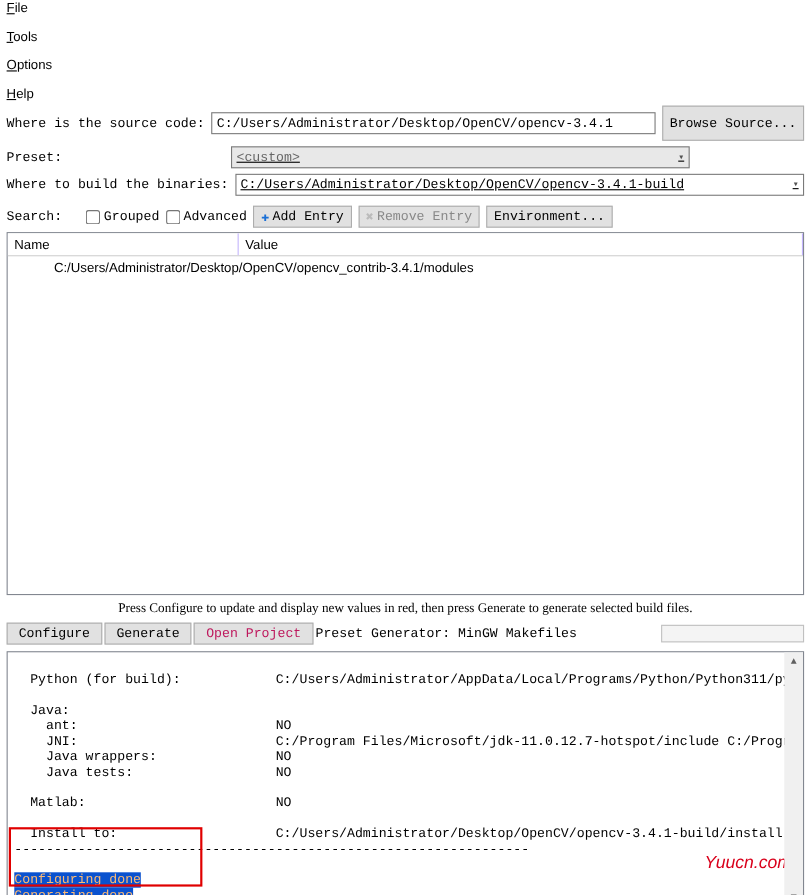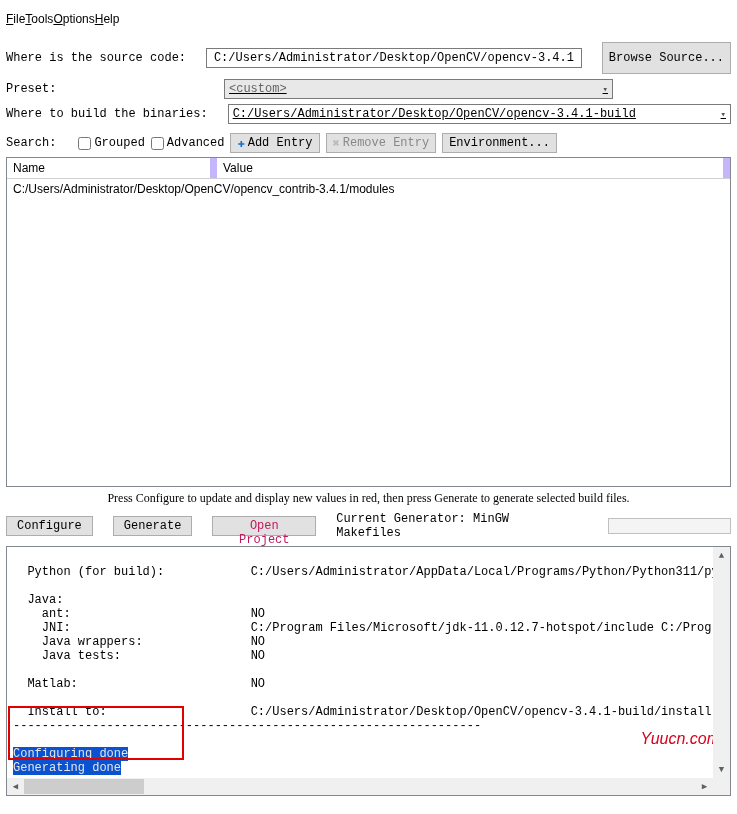--- a/index.html
+++ b/index.html
@@ -5,34 +5,36 @@
 * { box-sizing: border-box; margin: 0; padding: 0; }
 body {
   font-family: "Segoe UI", Tahoma, sans-serif;
   font-size: 12px;
   background: #ffffff;
   color: #000;
   width: 737px;
 }
 .menubar {
   display: flex;
-  padding: 12px 6px;
-  background: #fff;
+  gap: 12px;
+  padding: 0 6px;
+  background: #fff;
+  flex-direction: column;
 }
 .menubar span { cursor: default; }
 .menubar span u { text-decoration: underline; }
 
 .form-area {
   background: #fff;
   padding: 4px 6px 2px 6px;
 }
 .form-row {
   display: flex;
   align-items: center;
-  gap: 20px;
+  gap: 6px;
   margin-bottom: 5px;
   font-family: "Courier New", monospace;
   font-size: 12px;
 }
 .form-row label { white-space: nowrap; }
 .form-row input[type="text"], .form-row .combo {
   border: 1px solid #7a7a7a;
   padding: 1px 4px;
   height: 20px;
   font-family: "Courier New", monospace;
@@ -97,45 +99,45 @@
   background: #fff;
   overflow: hidden;
 }
 .table-header {
   display: flex;
   background: #fff;
   border-bottom: 1px solid #d0d0d0;
 }
 .table-header .th {
   padding: 3px 6px;
-  border-right: 7px solid #c4b5fd;
+  border-right: 1px solid #c4b5fd;
   font-family: "Segoe UI", sans-serif;
   font-size: 12px;
 }
 .th.name { width: 210px; }
 .th.value { flex: 1; }
 .table-body {
   font-family: "Segoe UI", sans-serif;
   font-size: 12px;
 }
 .table-body .tr { display: flex; padding: 1px 0; }
 .table-body .td { padding: 2px 6px; }
 .td.name { width: 210px; }
-.td.value { flex: 1; }
+.td.value { flex: 1; margin-left: 36px; }
 
 .hint-text {
   font-family: Liberation Serif, serif;
   font-size: 12px;
   text-align: center;
   padding: 4px 0;
 }
 .action-row {
   display: flex;
   align-items: center;
-  gap: 20px;
+  gap: 2px;
   padding: 2px 6px 6px 6px;
   font-family: "Courier New", monospace;
   font-size: 12px;
 }
 .action-row .btn {
   border: 1px solid #adadad;
   background: #e1e1e1;
   padding: 2px 10px;
   height: 20px;
   font-family: "Courier New", monospace;
@@ -173,21 +175,21 @@
 .highlight-red-box {
   position: absolute;
   border: 2px solid #e00000;
   left: 1px;
   bottom: 18px;
   width: 176px;
   height: 54px;
 }
 .status-done {
   background: #0a52cf;
-  color: #e5e5e5;
+  color: #fdba74;
   display: inline-block;
 }
 .output-scroll-v {
   position: absolute;
   right: 0; top: 0; bottom: 17px;
   width: 17px;
   background: #f0f0f0;
   display: flex;
   flex-direction: column;
   justify-content: space-between;
@@ -227,21 +229,21 @@
 <div class="menubar">
   <span><u>F</u>ile</span>
   <span><u>T</u>ools</span>
   <span><u>O</u>ptions</span>
   <span><u>H</u>elp</span>
 </div>
 
 <div class="form-area">
   <div class="form-row">
     <label>Where is the source code:</label>
-    <input type="text" style="flex: 1 1 0%; text-align: center;" value="C:/Users/Administrator/Desktop/OpenCV/opencv-3.4.1">
+    <input type="text" style="flex: 1 1 0%;" value="C:/Users/Administrator/Desktop/OpenCV/opencv-3.4.1">
     <button class="btn">Browse Source...</button>
   </div>
   <div class="form-row">
     <label style="width:198px">Preset:</label>
     <div class="combo" style="flex:1">
       <span style="color:#666">&lt;custom&gt;</span>
       <span class="chevron">▾</span>
     </div>
     <div style="width:98px"></div>
   </div>
@@ -287,21 +289,21 @@
     </div>
   </div>
 </div>
 
 <div class="hint-text">Press Configure to update and display new values in red, then press Generate to generate selected build files.</div>
 
 <div class="action-row">
   <button class="btn">Configure</button>
   <button class="btn">Generate</button>
   <button class="btn disabled">Open Project</button>
-  <span>Current Generator: MinGW Makefiles</span>
+  <span>Preset Generator: MinGW Makefiles</span>
   <div class="spacer"></div>
   <div class="progress"></div>
 </div>
 
 <div class="output-area">
   <div class="output-content">
 <span>  Python (for build):            C:/Users/Administrator/AppData/Local/Programs/Python/Python311/pyth</span>
 
 <span>  Java:</span>
 <span>    ant:                         NO</span>

